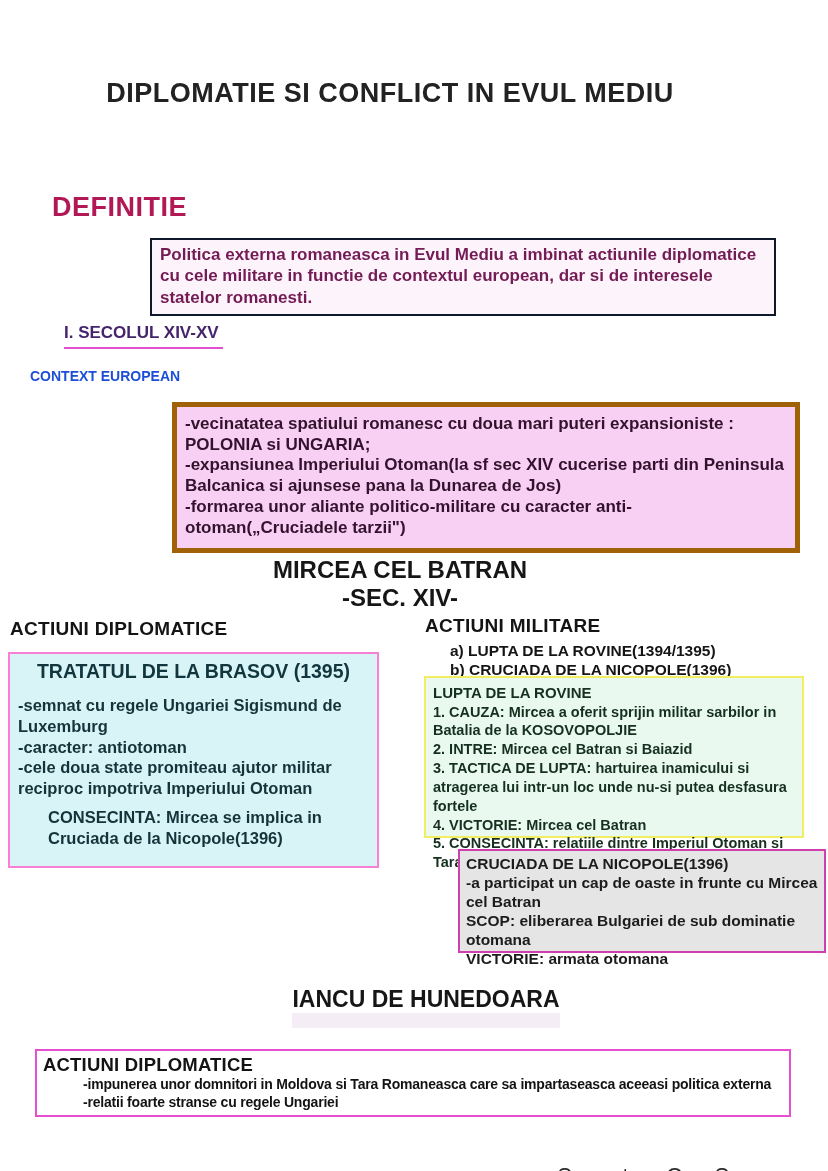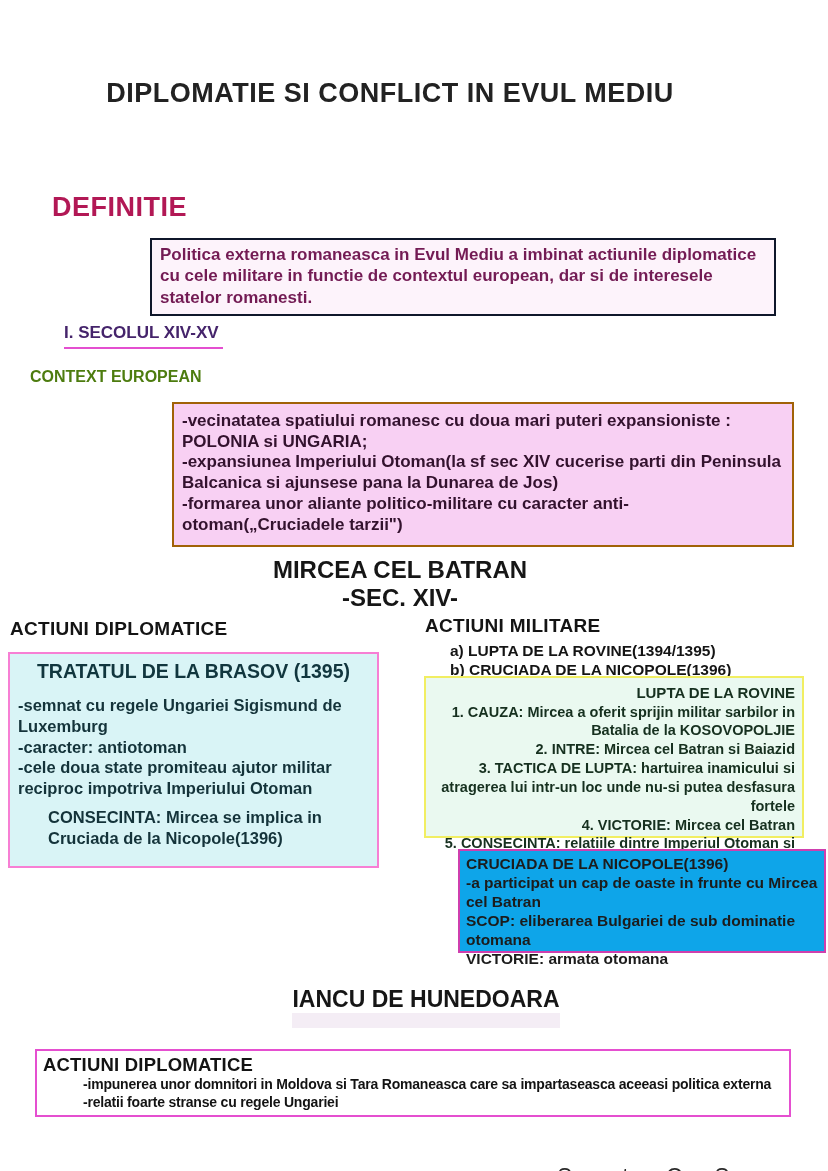--- a/index.html
+++ b/index.html
@@ -33,26 +33,26 @@
     color:#731b54;font-weight:600;
   }
   .sec1-heading{
     left:64px;top:287px;
     font-size:17px;font-weight:700;color:#45246b;
     border-bottom:2.5px solid #e44fd0;
     padding:0 4px 4px 0;
   }
   .ctx-heading{
     left:30px;top:332px;
-    font-size:16px;font-weight:700;color:#4d7c0f;
+    font-size:14px;font-weight:700;color:#1d4ed8;
   }
   .ctx-box{
     left:172px;top:366px;width:602px;
     background:#f8d0f3;
-    border:2px solid #a16207;
+    border:5px solid #a16207;
     padding:7px 8px 10px 8px;
     font-size:17px;line-height:1.22;
     color:#33122e;font-weight:600;
   }
   .mircea-title{
     left:0;top:520px;width:800px;text-align:center;
     font-size:24px;font-weight:600;color:#161616;
   }
   .mircea-sub{
     left:0;top:548px;width:800px;text-align:center;
@@ -86,26 +86,26 @@
   .consecinta{
     margin:8px 0 0 30px;
     font-size:16.5px;line-height:1.26;font-weight:600;
   }
   .rovine-box{
     left:424px;top:640px;width:362px;height:148px;
     background:#eaf9f0;
     border:2px solid #f1ee62;
     padding:5px 7px;
     font-size:14.5px;line-height:1.3;
-    color:#16301f;font-weight:600;text-align:right;
+    color:#16301f;font-weight:600;
   }
   .rovine-title{font-size:15px;font-weight:700;}
   .nicopole-box{
     left:458px;top:813px;width:352px;height:92px;
-    background:#0ea5e9;
+    background:#e5e5e5;
     border:2.5px solid #cf3fae;
     padding:4px 6px;
     font-size:15.5px;line-height:1.22;
     color:#1c1c1c;font-weight:600;
   }
   .nicopole-title{font-weight:700;}
   .iancu-title{
     left:0;top:950px;width:852px;text-align:center;
     font-size:23px;font-weight:600;color:#161616;
   }

